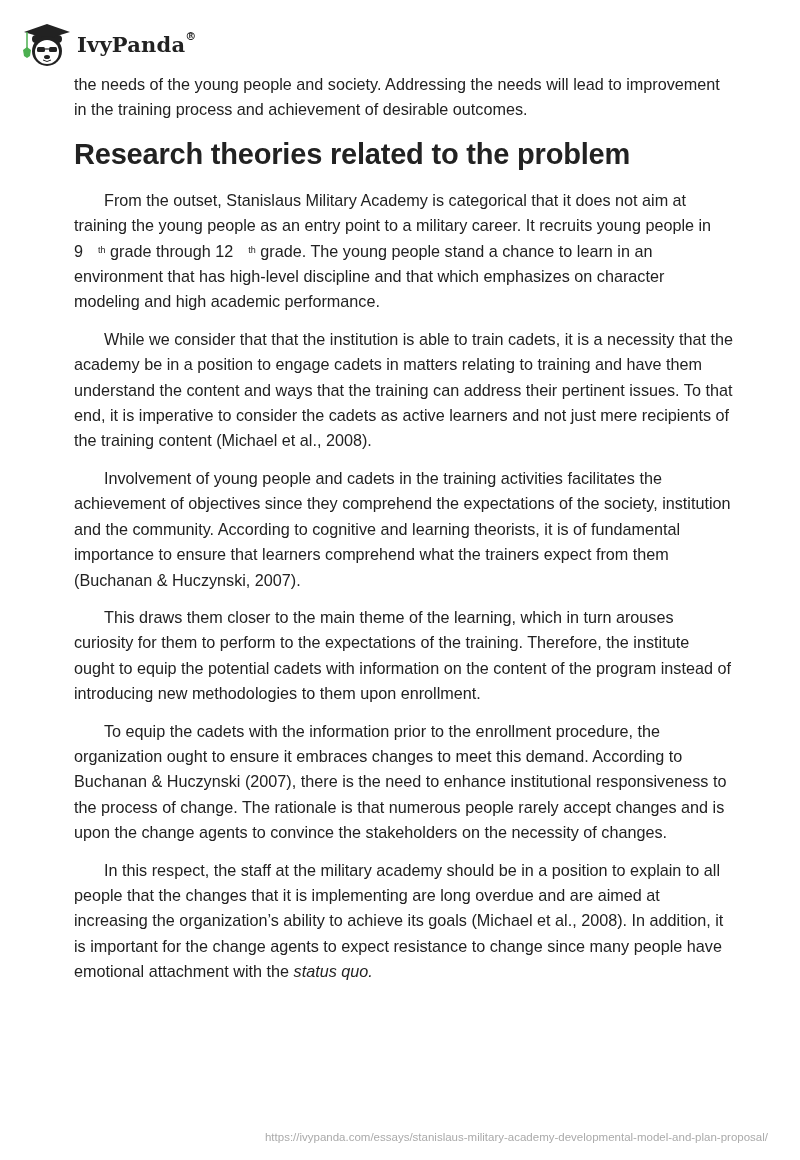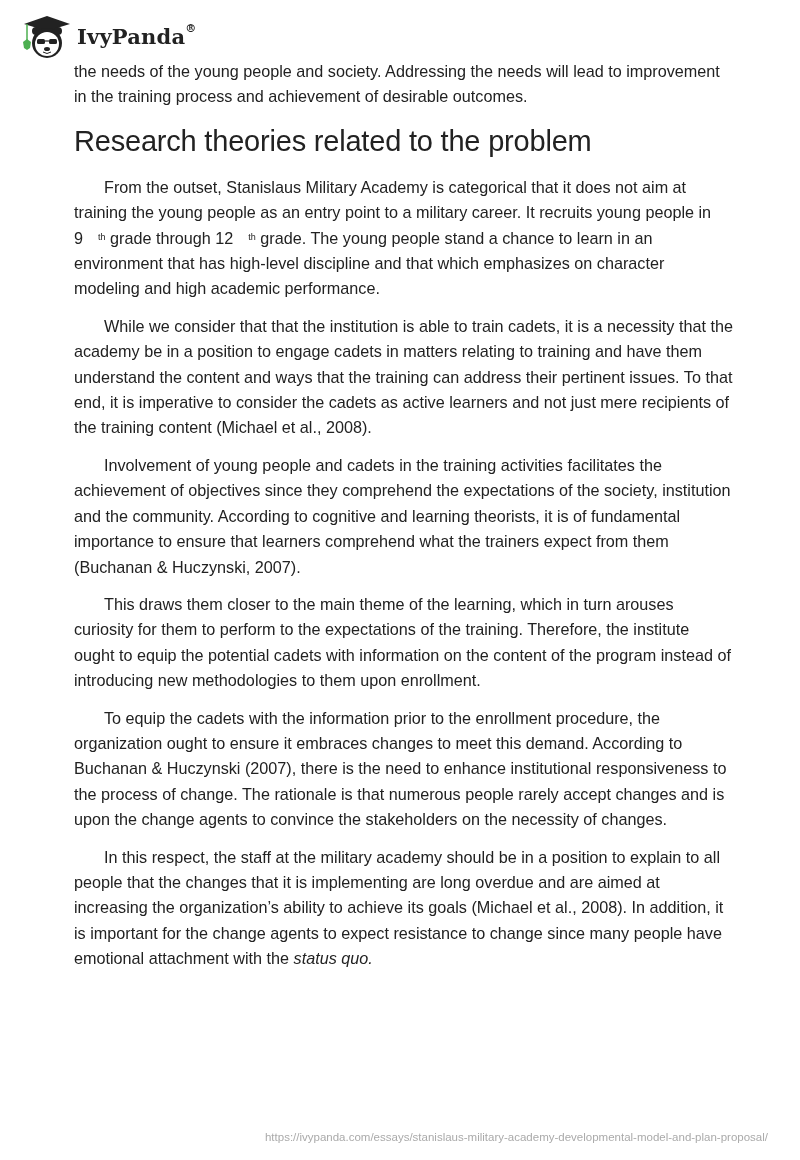--- a/index.html
+++ b/index.html
@@ -1,28 +1,28 @@
 <!DOCTYPE html>
 <html><head>
 <meta charset="utf-8">
 <style>
   html, body { margin: 0; padding: 0; background: #ffffff; }
   body { width: 800px; height: 1160px; position: relative; overflow: hidden;
          font-family: "Liberation Sans", sans-serif; color: #222222; }
-  .header { position: absolute; left: 0; top: 4px; width: 800px; height: 60px; text-align: center; }
+  .header { position: absolute; left: 0; top: 12px; width: 800px; height: 60px; text-align: center; }
   .logo { position: absolute; left: 16px; top: 8px; display: flex; align-items: center; }
   .logo svg { width: 58px; height: 48px; }
   .logo-text { font-family: "DejaVu Serif", serif; font-weight: bold; font-size: 21px;
                color: #222; margin-left: 3px; letter-spacing: 0.2px; }
   .logo-text sup { font-size: 11px; vertical-align: top; position: relative; top: -2px; }
   .doc-title { position: absolute; right: 34px; top: 15px; font-size: 12px; color: #888888; }
-  .content { position: absolute; left: 74px; top: 59px; width: 660px; }
+  .content { position: absolute; left: 74px; top: 72px; width: 660px; }
   p { margin: 0 0 12px 0; font-size: 16.2px; line-height: 25.4px; color: #222; }
   p.indent { text-indent: 30px; }
-  h2 { font-size: 29px; font-weight: normal; margin: 14px 0 17px 0; line-height: 34px; color: #222;
+  h2 { font-size: 29px; font-weight: bold; margin: 14px 0 17px 0; line-height: 34px; color: #222;
        letter-spacing: -0.2px; }
   sup.ord { font-size: 9px; vertical-align: top; position: relative; top: -1px; padding-left: 15px; }
   .footer-url { position: absolute; right: 32px; top: 1131px; font-size: 11.5px; color: #aaaaaa; text-align: center; }
 </style>
 </head>
 <body>
 
 <div class="header">
   <div class="logo">
     <svg viewBox="0 0 58 48">

